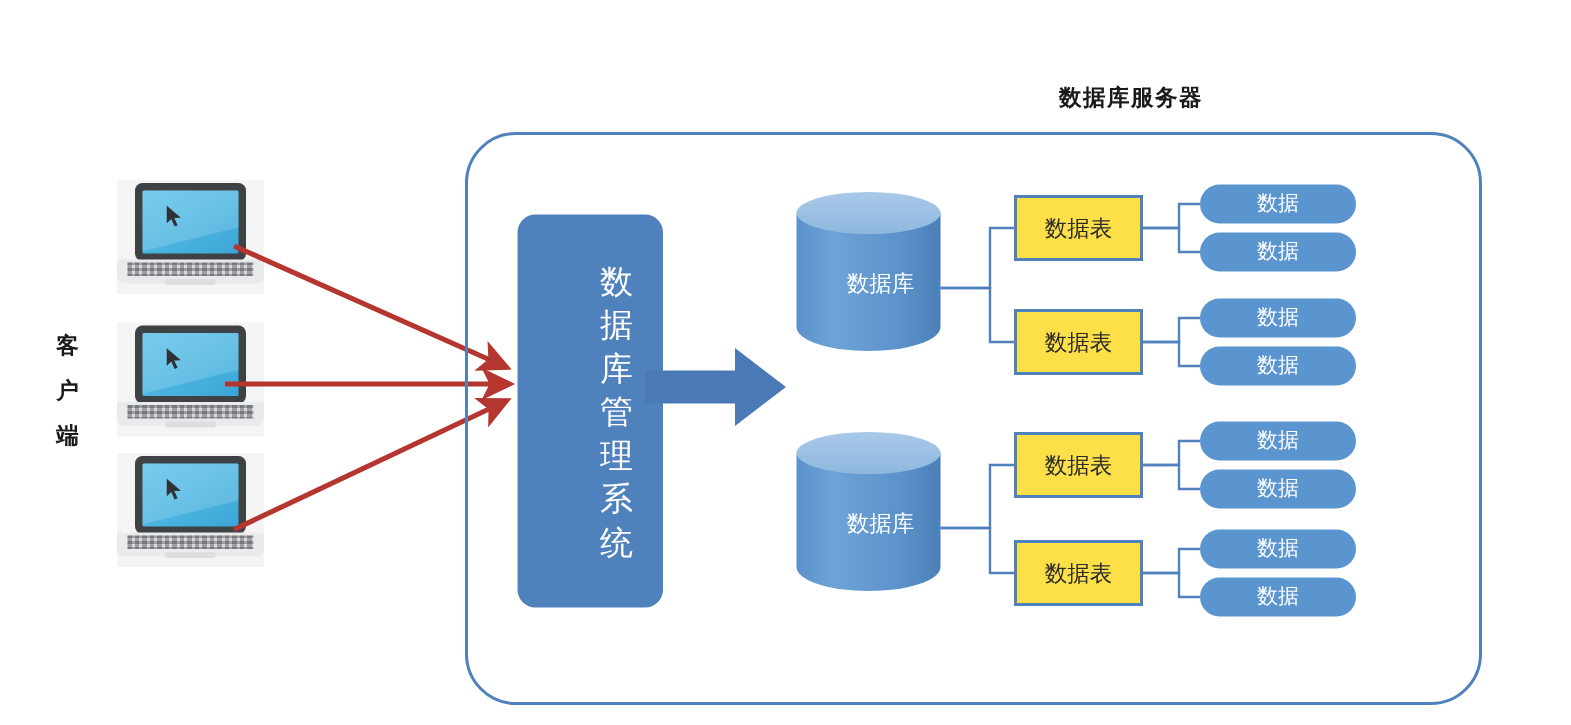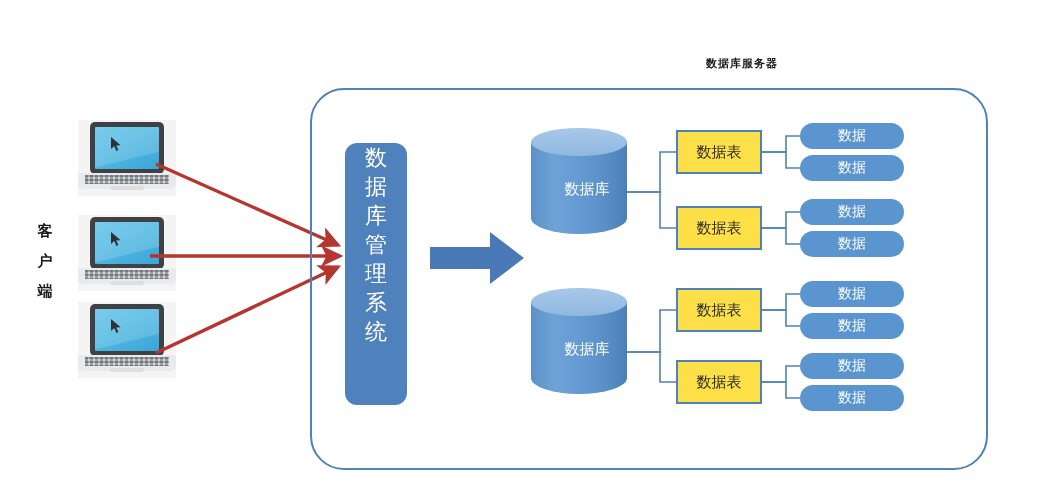--- a/index.html
+++ b/index.html
@@ -15,21 +15,21 @@
   
   #mysql-logo{position:absolute;left:556px;top:2px;width:140px;height:78px;}
   #mysql-dolphin{position:absolute;left:56px;top:0px;width:70px;height:48px;}
   #mysql-word{position:absolute;left:0px;top:38px;width:140px;height:36px;
     font-size:34px;font-weight:bold;letter-spacing:-1px;line-height:36px;white-space:nowrap;}
   .ml-my{color:#00758f;}
   .ml-sql{color:#f29111;}
   .ml-tm{font-size:9px;color:#f29111;vertical-align:super;font-weight:normal;}
 
   #server-label{position:absolute;left:706px;top:56px;
-    font-size:11px;font-weight:bold;color:#1a1a1a;white-space:nowrap;
+    font-size:15px;font-weight:bold;color:#1a1a1a;white-space:nowrap;
     letter-spacing:1px;}
 
   
   #client-label{position:absolute;left:30px;top:216px;width:30px;
     font-size:15px;font-weight:bold;color:#1a1a1a;
     text-align:center;line-height:30px;}
   #client-label span{display:block;}
 
   
   .laptop{position:absolute;width:110px;height:82px;}
@@ -53,21 +53,21 @@
   .lp-pad{position:absolute;left:38px;top:68px;width:34px;height:4px;
     background:#dddedf;border-radius:2px;}
 
   
   #server-frame{position:absolute;left:310px;top:88px;width:678px;height:382px;
     border:2.5px solid #4f81bd;border-radius:34px;box-sizing:border-box;background:transparent;}
 
   
   #dbms-box{position:absolute;left:345px;top:143px;width:62px;height:262px;
     background:#4f81bd;border-radius:12px;
-    display:flex;align-items:flex-start;justify-content:center;}
+    display:flex;align-items:center;justify-content:center;padding-left:35px;}
   #dbms-text{color:#ffffff;font-size:22px;line-height:29px;text-align:center;
     writing-mode:horizontal-tb;width:26px;word-break:break-all;}
 
   
   #big-arrow{position:absolute;left:430px;top:230px;width:95px;height:56px;}
 
   
   #red-arrows{position:absolute;left:150px;top:150px;width:210px;height:215px;}
 
   

